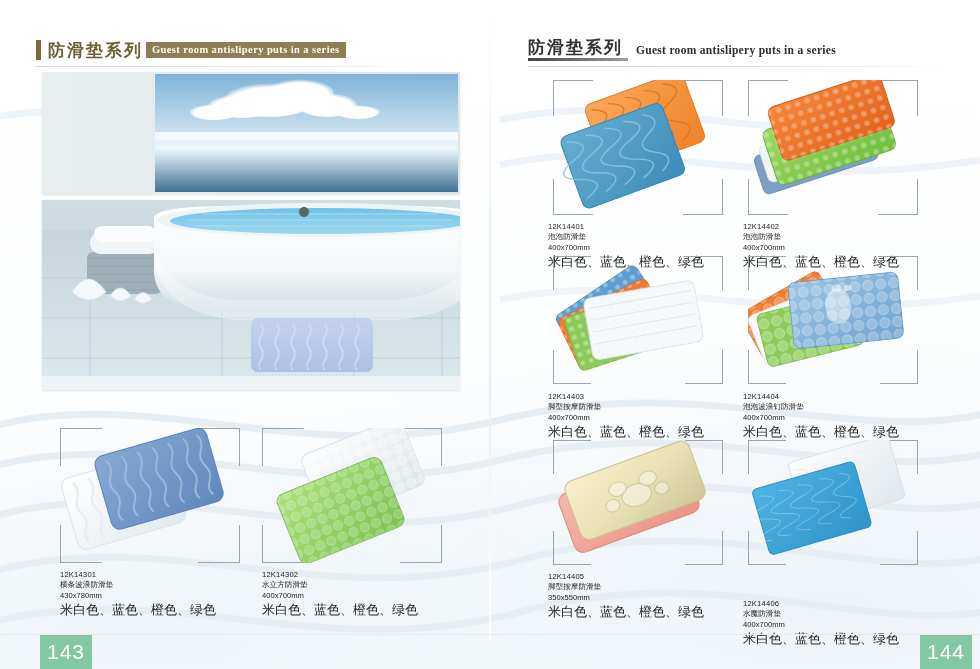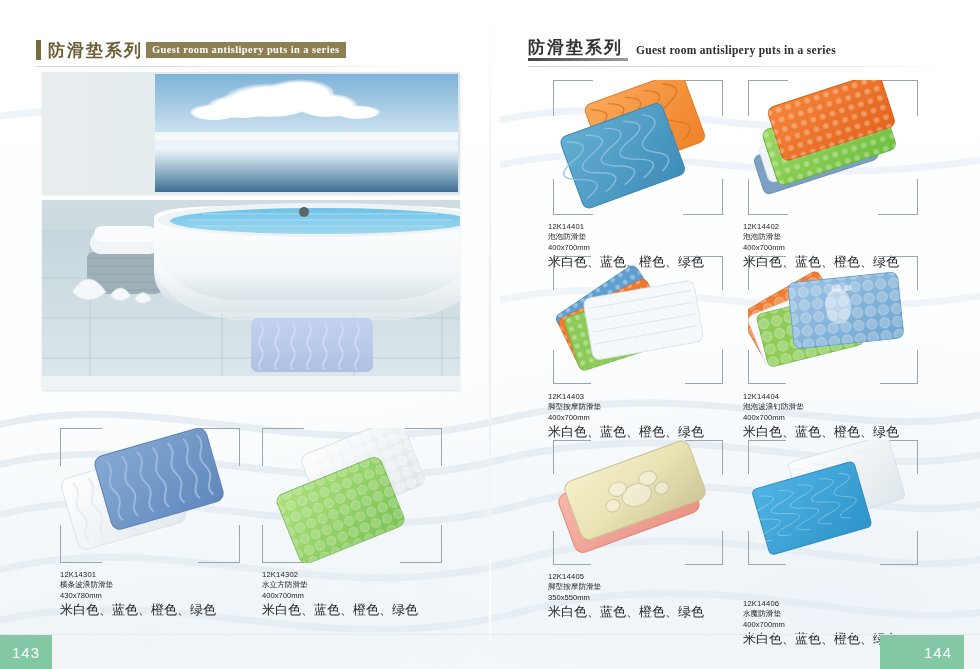--- a/index.html
+++ b/index.html
@@ -54,24 +54,24 @@
 
   .cap{position:absolute;width:100%;text-align:left;color:#222;
        font-family:Liberation Sans, sans-serif;line-height:1.38;}
   .cap .code{font-size:7.6px;letter-spacing:.2px;}
   .cap .name{font-size:7.6px;}
   .cap .size{font-size:7.6px;}
   .cap .cols{font-size:13px;}
 
   
   .pnum{position:absolute;bottom:0;width:52px;height:34px;background:#82c8a4;
-        color:#fff;font-size:15px;display:flex;align-items:center;justify-content:center;
-        letter-spacing:1px;}
+        color:#fff;font-size:21px;display:flex;align-items:center;justify-content:center;
+        letter-spacing:1px;margin-left:40px;}
   .pnumL{left:0;}
-  .pnumR{right:16px;padding-left:32px;}
+  .pnumR{right:8px;}
   .footline{position:absolute;left:0;right:0;bottom:34px;height:1px;background:#e4eaee;}
 </style>
 </head>
 <body>
 
 <div class="page">
 
   <div class="wavebg">
     <svg viewBox="0 0 980 669" preserveAspectRatio="none">
       <g fill="none" stroke="#e6eef4" stroke-width="7">

